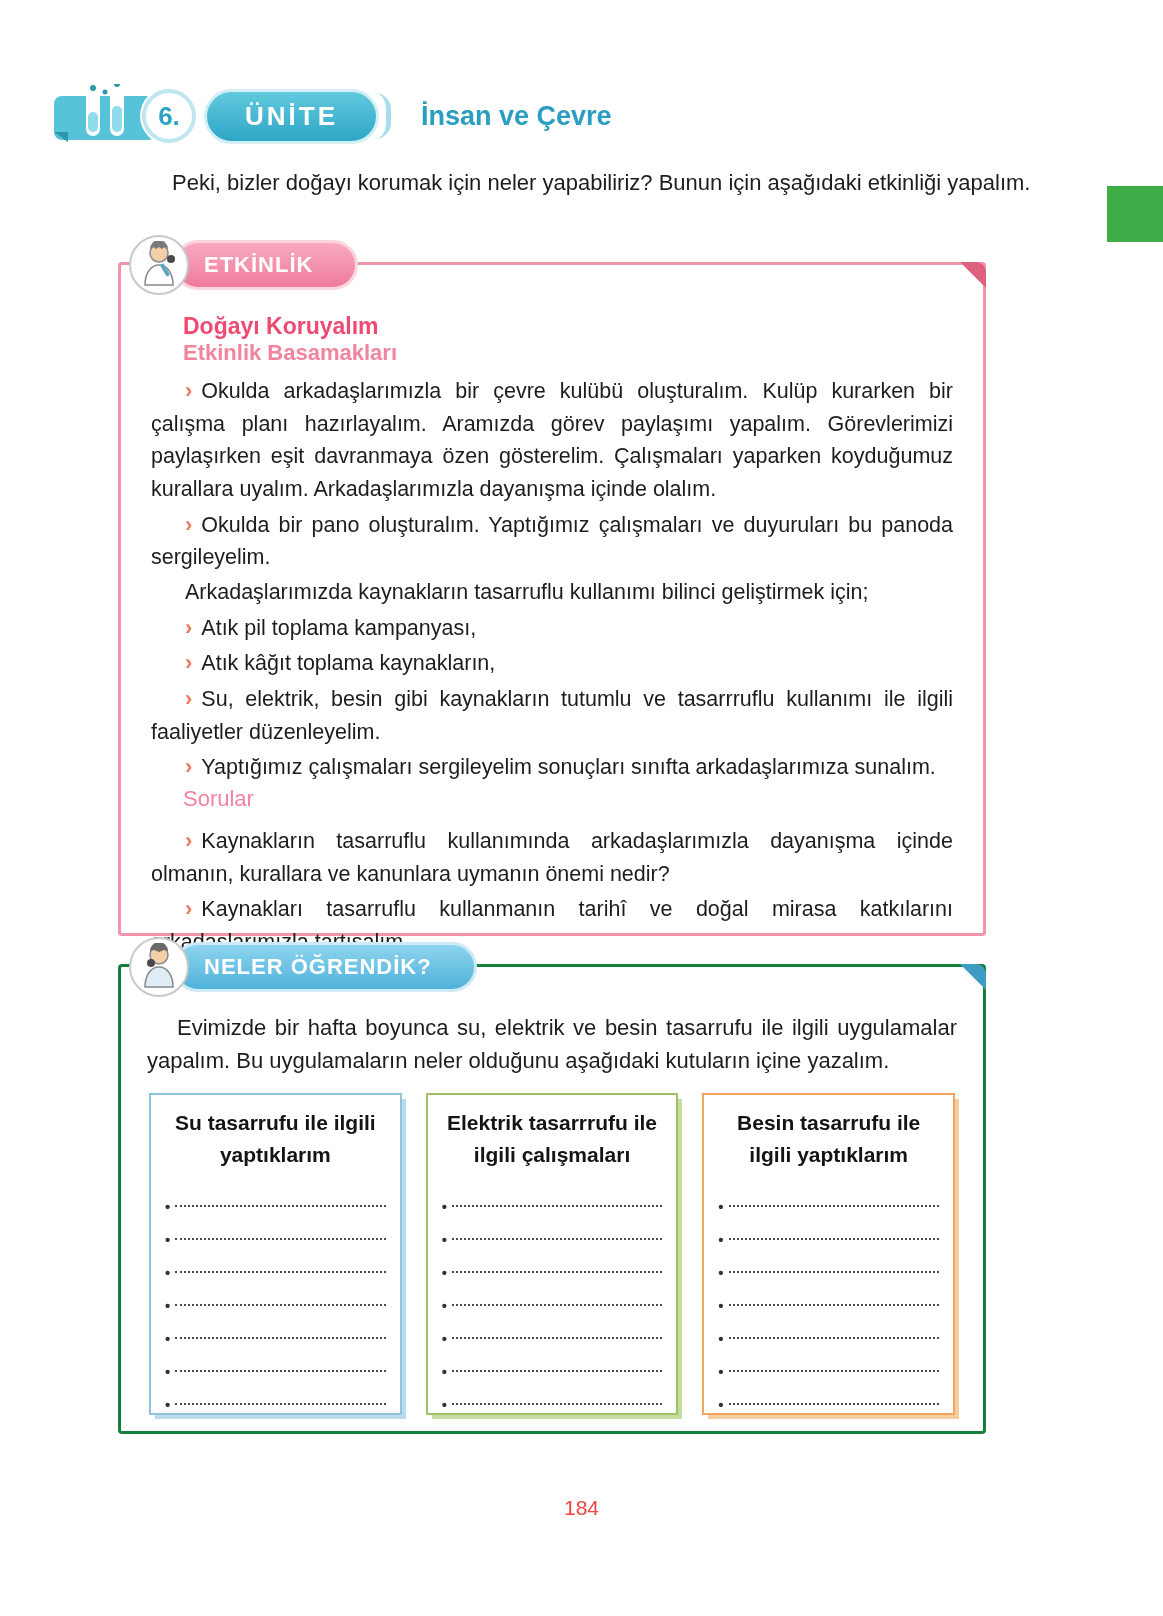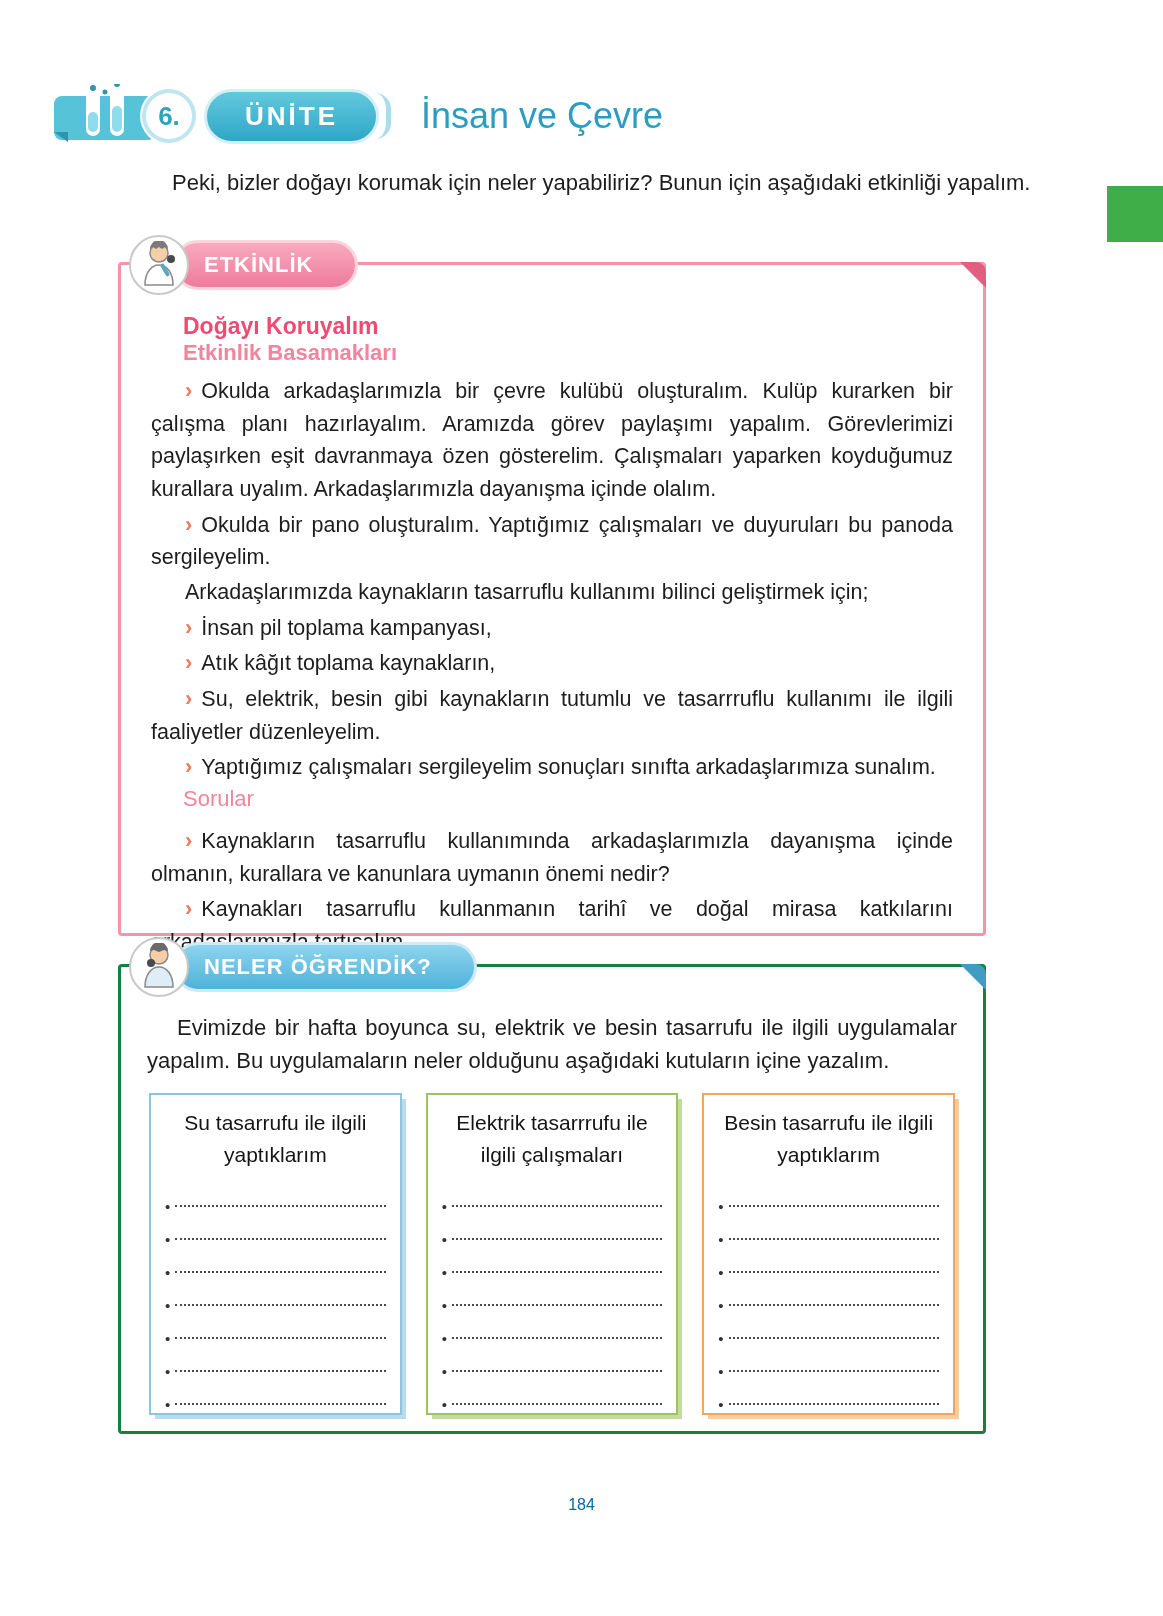--- a/index.html
+++ b/index.html
@@ -18,21 +18,21 @@
     border:4px solid #bfe5ef; color:#2da3c4; font-weight:bold; font-size:26px;
     display:flex; align-items:center; justify-content:center;
     margin-left:-18px; z-index:2; box-shadow:0 0 0 2px #fff;
   }
   .pill-arc { width:16px; height:46px; border-right:5px solid #aadcec; border-radius:0 24px 24px 0; margin-left:-4px; }
   .unite-pill {
     background: linear-gradient(#62c9de, #2fa6c6);
     color:#fff; font-weight:bold; font-size:26px; letter-spacing:3px;
     padding:9px 38px; border-radius:28px; border:3px solid #d2eff6; margin-left:8px; z-index:2;
   }
-  .unit-title { color:#2b9dc0; font-weight:normal; font-size:36px; margin-left:30px; }
+  .unit-title { color:#2b9dc0; font-weight:bold; font-size:27px; margin-left:30px; }
 
   .green-tab { position:absolute; top:186px; right:0; width:56px; height:56px; background:#3fae49; }
 
   
   .intro {
     position:absolute; top:166px; left:136px; width:896px;
     font-size:22px; line-height:1.5; color:#1d1d1d;
     text-align:justify; text-indent:36px;
   }
 
@@ -66,30 +66,30 @@
   p.item {
     font-size:21.5px; line-height:1.52; color:#1d1d1d;
     text-align:justify; text-indent:34px; margin-bottom:2px;
   }
   .arrow-glyph { color:#ee7a5c; font-weight:bold; margin-right:9px; font-size:22px; }
 
   
   .ws-content { padding:44px 26px 16px 26px; }
   .ws-intro { font-size:22px; line-height:1.5; color:#1d1d1d; text-align:justify; text-indent:30px; margin-bottom:16px; }
   .ws-row { display:flex; gap:24px; padding:0 2px; }
-  .write-box { flex:1; padding:12px 14px 14px 14px; background:#fff; height:322px; }
+  .write-box { flex:1; padding:12px 14px 14px 14px; background:#fff; height:322px;font-weight:bold; }
   .write-box.b-blue   { border:2px solid #8fc3de; box-shadow:5px 5px 0 -1px #b9dcec; }
   .write-box.b-green  { border:2px solid #9cc263; box-shadow:5px 5px 0 -1px #c4dc9d; }
   .write-box.b-orange { border:2px solid #f2a55c; box-shadow:5px 5px 0 -1px #f7cc9e; }
   .wb-title { text-align:center; font-size:21px; line-height:1.5; color:#141414; min-height:68px; margin-bottom:4px; }
   .write-line { height:33px; display:flex; align-items:flex-end; }
   .write-line::before { content:"•"; font-size:15px; color:#333; margin-right:5px; transform:translateY(3px); }
   .write-line .lead { flex:1; border-bottom:2px dotted #4a4a4a; height:0; margin-bottom:5px; }
 
-  .page-number { position:absolute; top:1496px; left:0; width:100%; text-align:center; font-size:16px; color:#0369a1; }
+  .page-number { position:absolute; top:1496px; left:0; width:100%; text-align:center; font-size:21px; color:#ef4444; }
 </style>
 </head>
 <body>
 
 <div class="page">
 
   <header class="unit-header">
     <div class="banner-icon">
       <svg width="108" height="64" viewBox="0 0 108 64">
         <path d="M10 12 h86 a8 8 0 0 1 8 8 v28 a8 8 0 0 1 -8 8 h-86 a8 8 0 0 1 -8 -8 v-28 a8 8 0 0 1 8 -8 z" fill="#56c3d8"></path>
@@ -132,21 +132,21 @@
     </div>
     <div class="corner-fold pink"></div>
 
     <div class="box-content">
       <h3 class="act-title">Doğayı Koruyalım</h3>
       <h4 class="act-subtitle">Etkinlik Basamakları</h4>
 
       <p class="item"><span class="arrow-glyph">›</span><span>Okulda arkadaşlarımızla bir çevre kulübü oluşturalım. Kulüp kurarken bir çalışma planı hazırlayalım. Aramızda görev paylaşımı yapalım. Görevlerimizi paylaşırken eşit davranmaya özen gösterelim. Çalışmaları yaparken koyduğumuz kurallara uyalım. Arkadaşlarımızla dayanışma içinde olalım.</span></p>
       <p class="item"><span class="arrow-glyph">›</span><span>Okulda bir pano oluşturalım. Yaptığımız çalışmaları ve duyuruları bu panoda sergileyelim.</span></p>
       <p class="item"><span>Arkadaşlarımızda kaynakların tasarruflu kullanımı bilinci geliştirmek için;</span></p>
-      <p class="item"><span class="arrow-glyph">›</span><span>İnsan pil toplama kampanyası,</span></p>
+      <p class="item"><span class="arrow-glyph">›</span><span>Atık pil toplama kampanyası,</span></p>
       <p class="item"><span class="arrow-glyph">›</span><span>Atık kâğıt toplama kaynakların,</span></p>
       <p class="item"><span class="arrow-glyph">›</span><span>Su, elektrik, besin gibi kaynakların tutumlu ve tasarrruflu kullanımı ile ilgili faaliyetler düzenleyelim.</span></p>
       <p class="item"><span class="arrow-glyph">›</span><span>Yaptığımız çalışmaları sergileyelim sonuçları sınıfta arkadaşlarımıza sunalım.</span></p>
 
       <div class="sorular-label">Sorular</div>
 
       <p class="item"><span class="arrow-glyph">›</span><span>Kaynakların tasarruflu kullanımında arkadaşlarımızla dayanışma içinde olmanın, kurallara ve kanunlara uymanın önemi nedir?</span></p>
       <p class="item"><span class="arrow-glyph">›</span><span>Kaynakları tasarruflu kullanmanın tarihî ve doğal mirasa katkılarını arkadaşlarımızla tartışalım.</span></p>
     </div>
   </section>

